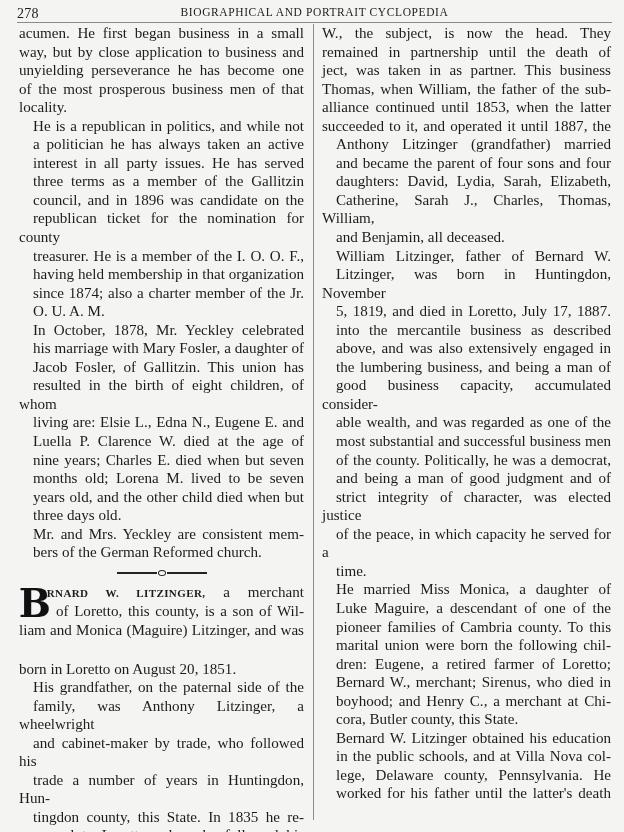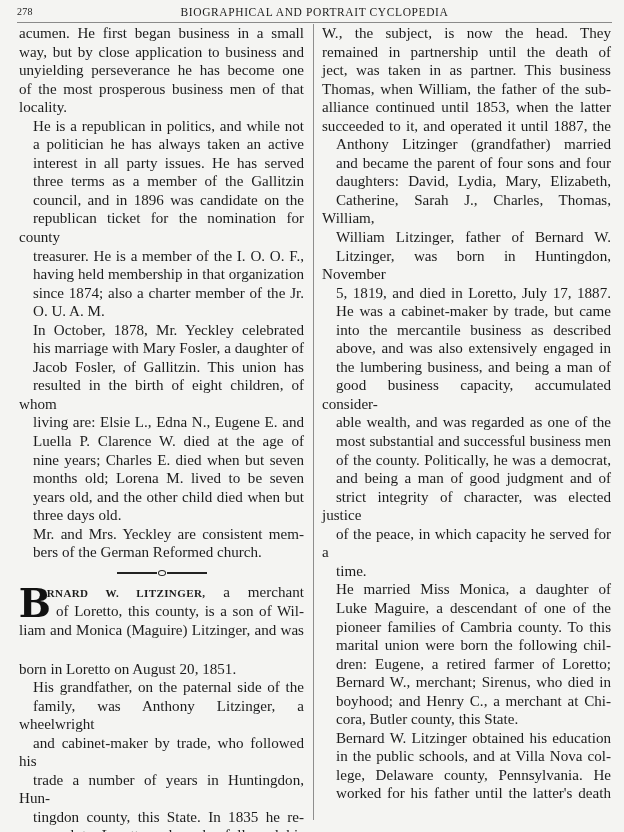--- a/index.html
+++ b/index.html
@@ -9,21 +9,21 @@
     font-family: "Liberation Serif", "DejaVu Serif", serif;
     color: #1c1c1c;
     position: relative;
   }
   .header {
     position: absolute; left: 17px; right: 12px; top: 0;
     height: 22px;
   }
   .page-number {
     position: absolute; left: 0; top: 6px;
-    font-size: 10px; letter-spacing: 0.2px;
+    font-size: 14px; letter-spacing: 0.2px;
   }
   .running-head {
     position: absolute; left: 0; right: 0; top: 6px; text-align: center;
     font-size: 11.5px; letter-spacing: 0.6px;
   }
   .header-rule {
     position: absolute; left: 17px; right: 12px; top: 22px;
     height: 1px; background: #8a8a8a;
   }
   .col-divider {
@@ -142,28 +142,28 @@
       <span class="ln">W., the subject, is now the head.  They</span>
       <span class="ln">remained in partnership until the death of</span>
       <span class="ln">ject, was taken in as partner.  This business</span>
       <span class="ln">Thomas, when William, the father of the sub-</span>
       <span class="ln">alliance continued until 1853, when the latter</span>
       <span class="ln">succeeded to it, and operated it until 1887, the</span>
     </p>
   <p class="para">
       <span class="ln">Anthony Litzinger (grandfather) married</span>
       <span class="ln">and became the parent of four sons and four</span>
-      <span class="ln">daughters: David, Lydia, Mary, Elizabeth,</span>
+      <span class="ln">daughters: David, Lydia, Sarah, Elizabeth,</span>
       <span class="ln">Catherine, Sarah J., Charles, Thomas, William,</span>
+      <span class="ln last">and Benjamin, all deceased.</span>
     </p>
   <p class="para">
       <span class="ln">William Litzinger, father of Bernard W.</span>
       <span class="ln">Litzinger, was born in Huntingdon, November</span>
       <span class="ln">5, 1819, and died in Loretto, July 17, 1887.</span>
-      <span class="ln">He was a cabinet-maker by trade, but came</span>
       <span class="ln">into the mercantile business as described</span>
       <span class="ln">above, and was also extensively engaged in</span>
       <span class="ln">the lumbering business, and being a man of</span>
       <span class="ln">good business capacity, accumulated consider-</span>
       <span class="ln">able wealth, and was regarded as one of the</span>
       <span class="ln">most substantial and successful business men</span>
       <span class="ln">of the county.  Politically, he was a democrat,</span>
       <span class="ln">and being a man of good judgment and of</span>
       <span class="ln">strict integrity of character, was elected justice</span>
       <span class="ln">of the peace, in which capacity he served for a</span>

